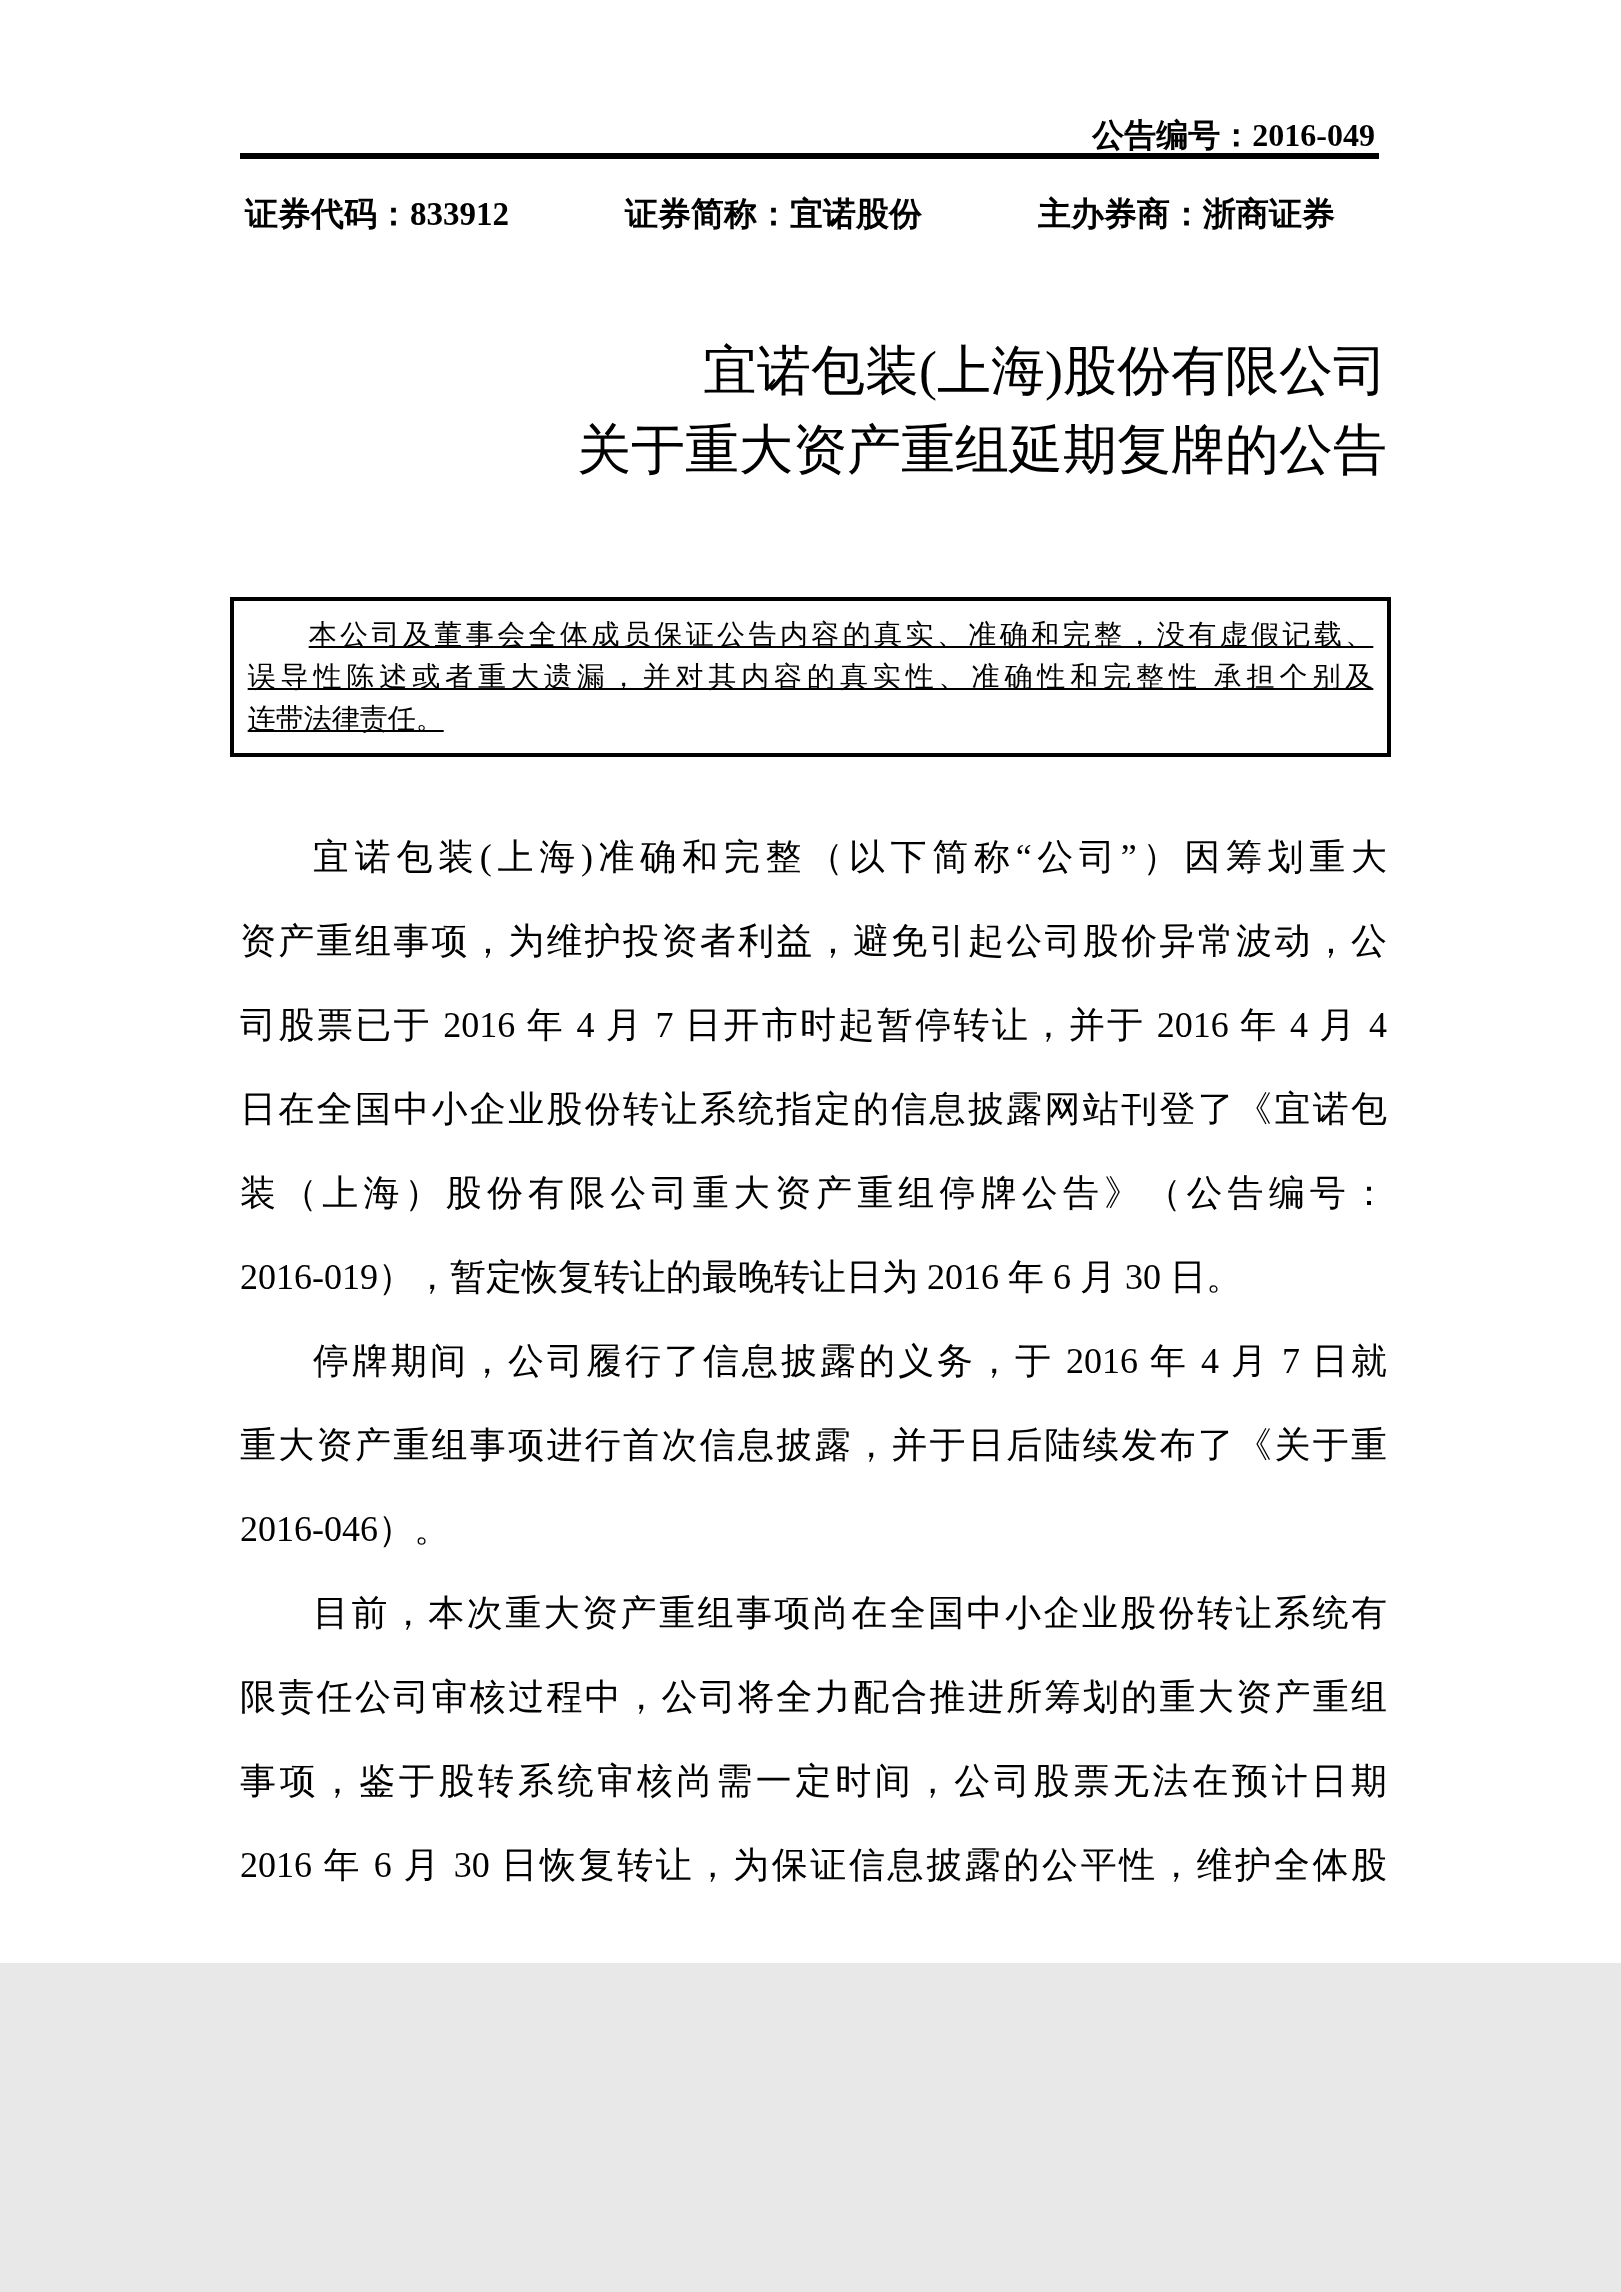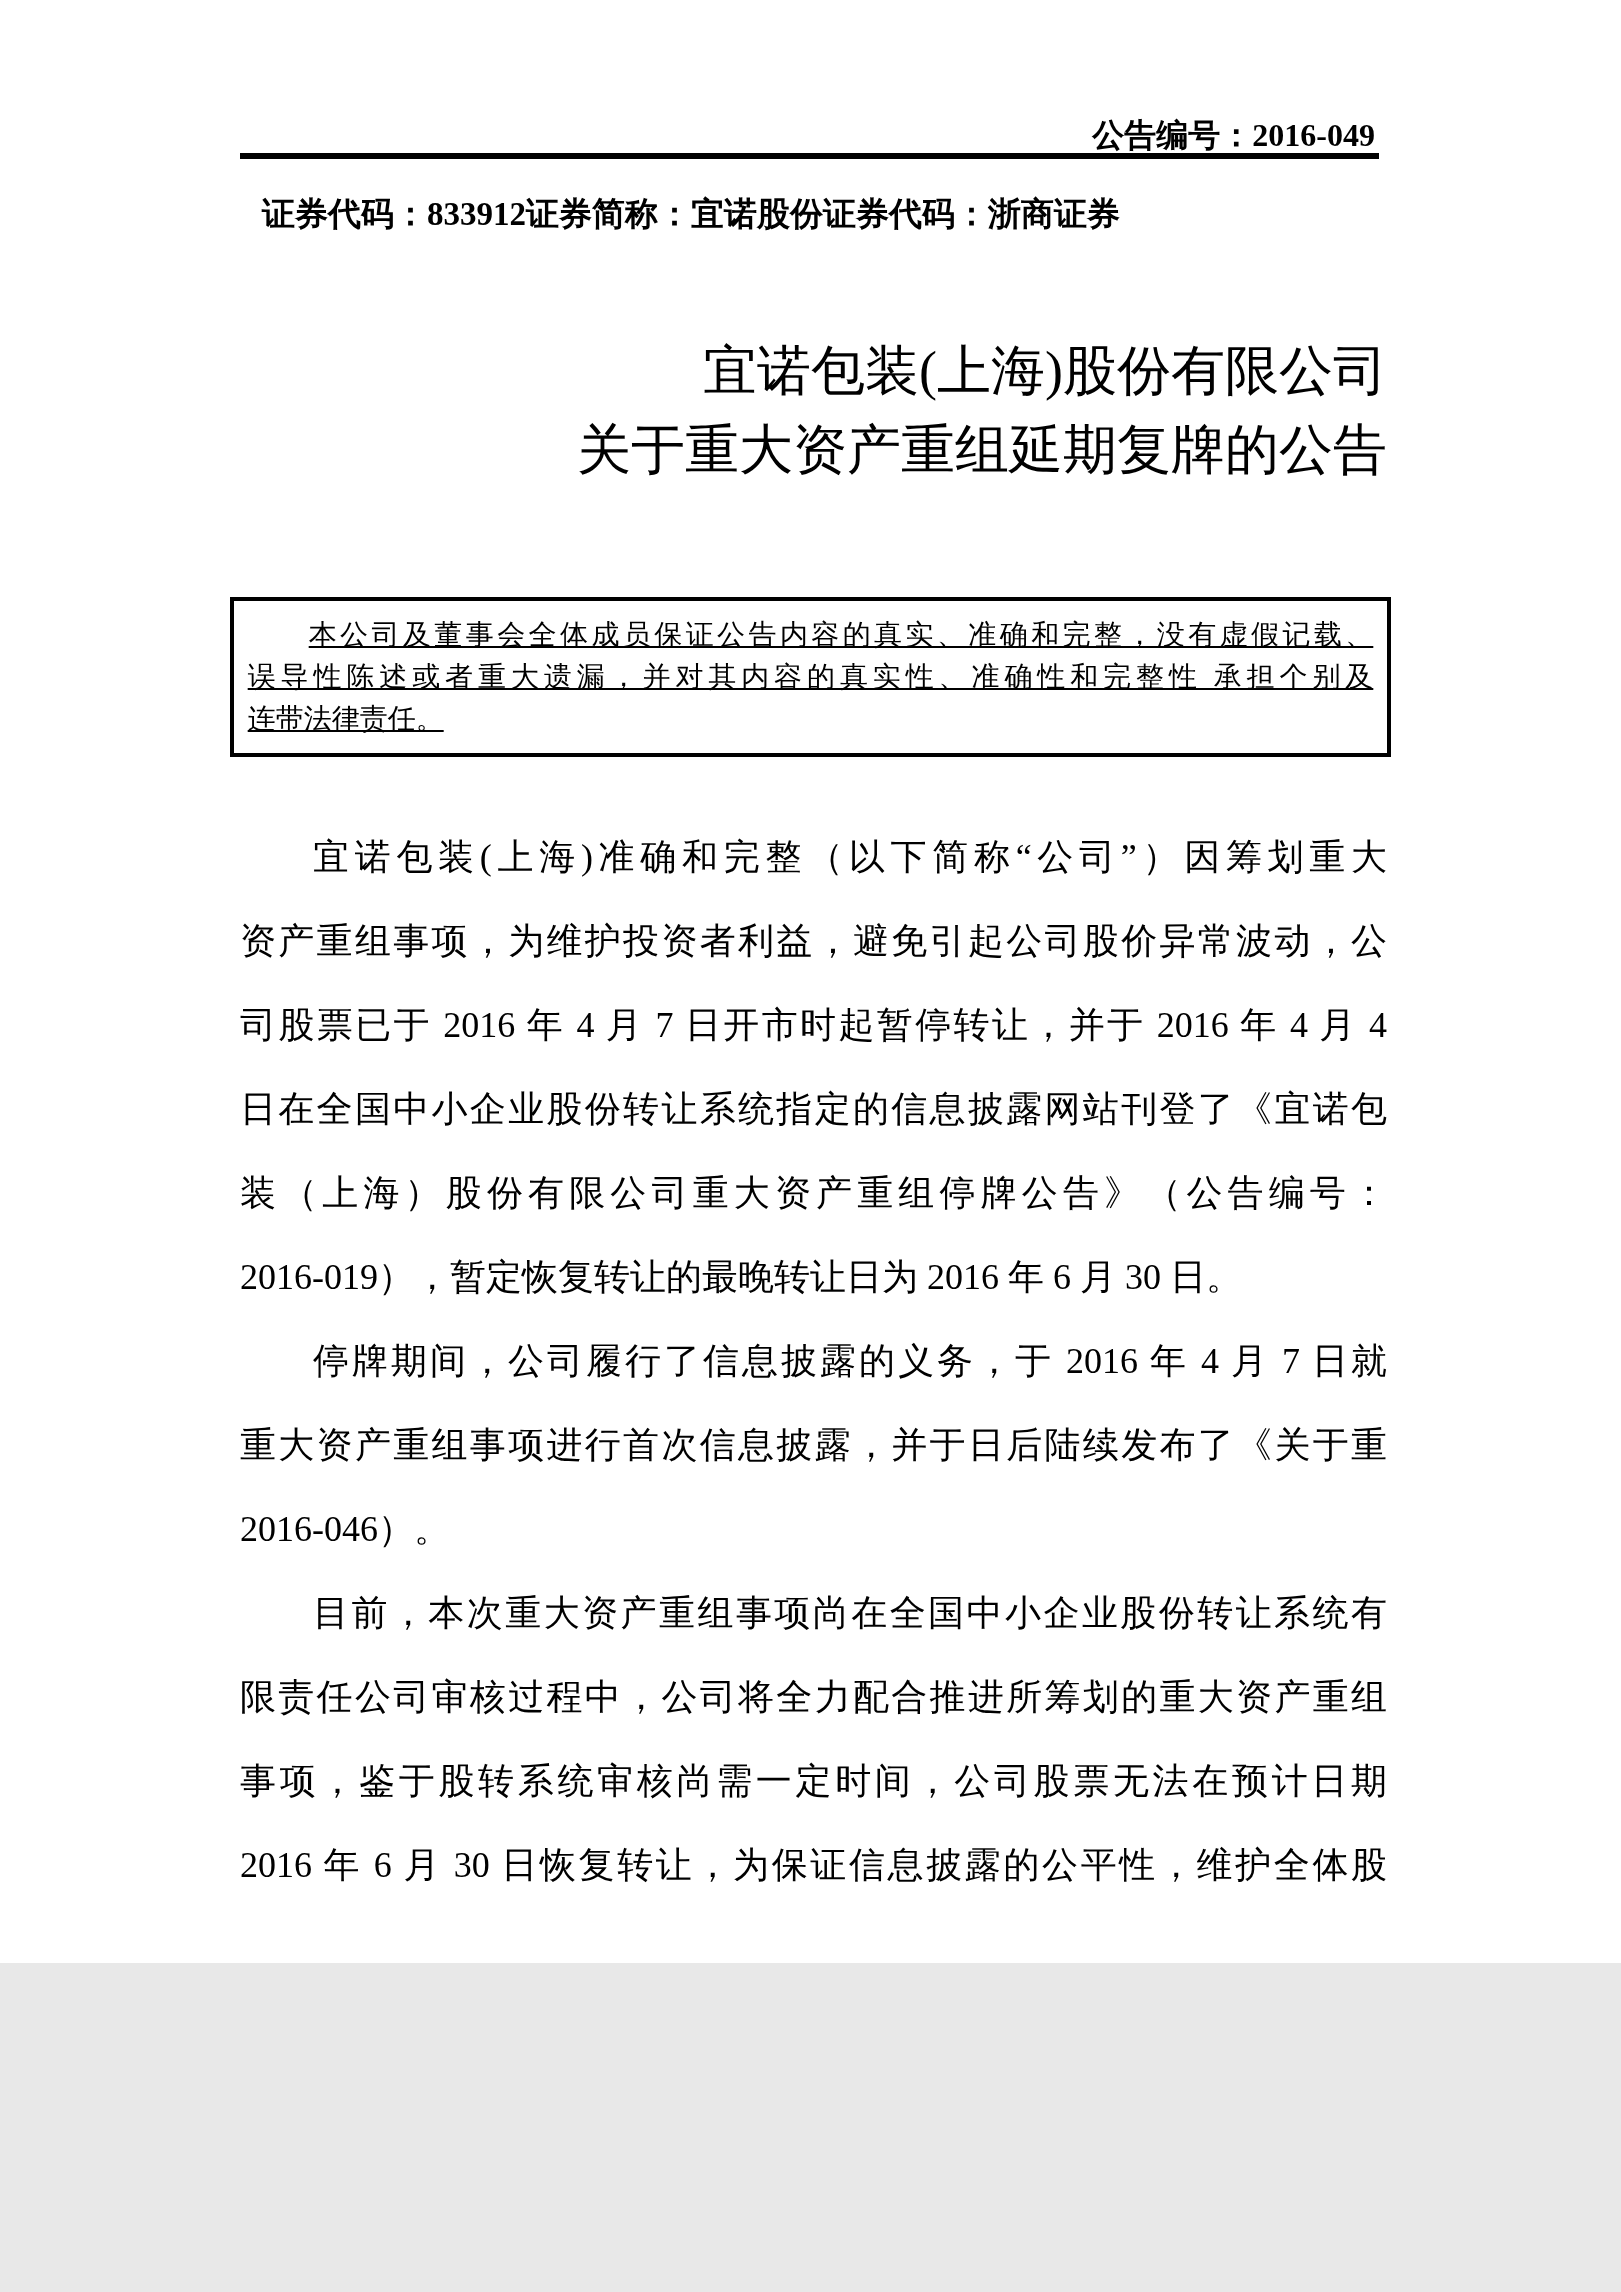--- a/index.html
+++ b/index.html
@@ -27,23 +27,23 @@
   
   .rule {
     position: absolute;
     top: 153px; left: 240px; width: 1139px; height: 5.9px;
     background: #000000;
   }
 
   
   .info-row {
     position: absolute;
-    top: 192px; left: 262px; width: 1090px;
+    top: 192px; left: 245px; width: 1090px;
     display: flex;
-    justify-content: flex-start;
+    justify-content: space-between;
     font-size: 33px;
     font-weight: bold;
     white-space: nowrap;
   }
 
   
   .title-block {
     position: absolute;
     top: 332px; left: 240px; width: 1147px;
     text-align: right;
@@ -96,21 +96,21 @@
 
 <div class="page">
 
   <div class="ann-no">公告编号：2016-049</div>
 
   <div class="rule"></div>
 
   <div class="info-row">
     <span>证券代码：833912</span>
     <span>证券简称：宜诺股份</span>
-    <span>证券代码：浙商证券</span>
+    <span>主办券商：浙商证券</span>
   </div>
 
   <div class="title-block">
     <div>宜诺包装(上海)股份有限公司</div>
     <div>关于重大资产重组延期复牌的公告</div>
   </div>
 
   <div class="disclaimer-box">
     <div class="jline indent">本公司及董事会全体成员保证公告内容的真实、准确和完整，没有虚假记载、</div>
     <div class="jline">误导性陈述或者重大遗漏，并对其内容的真实性、准确性和完整性 承担个别及</div>

